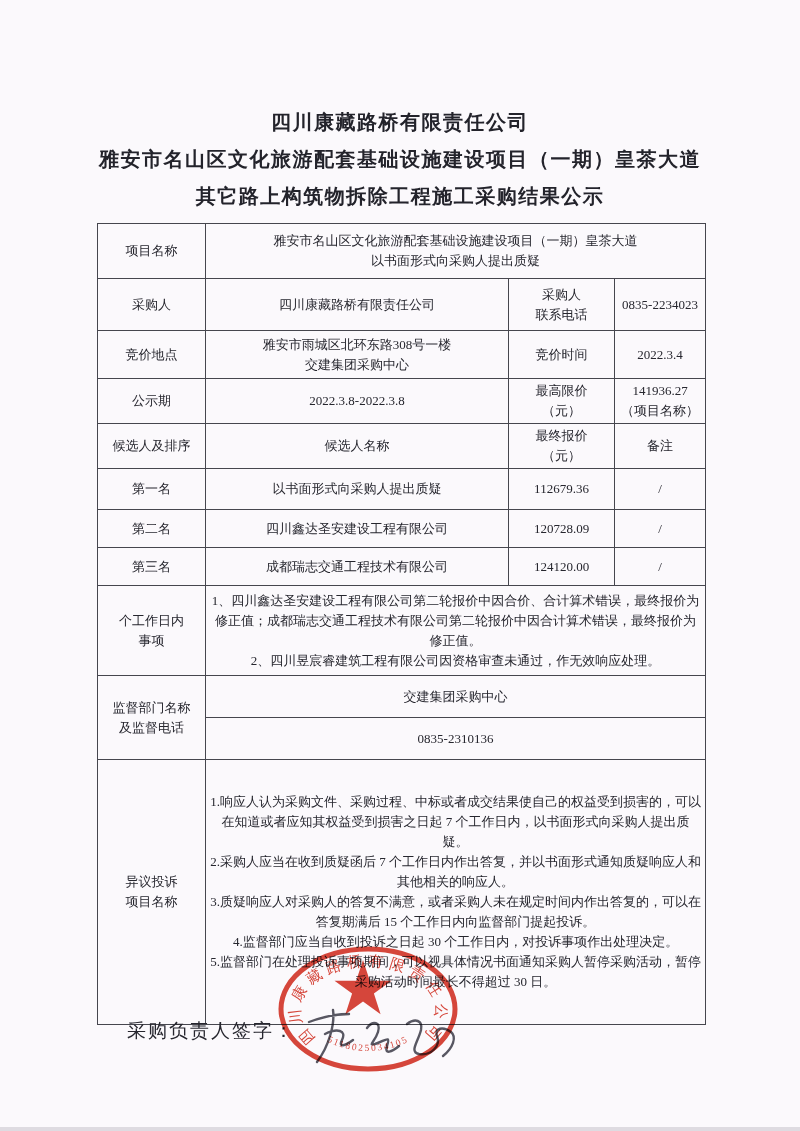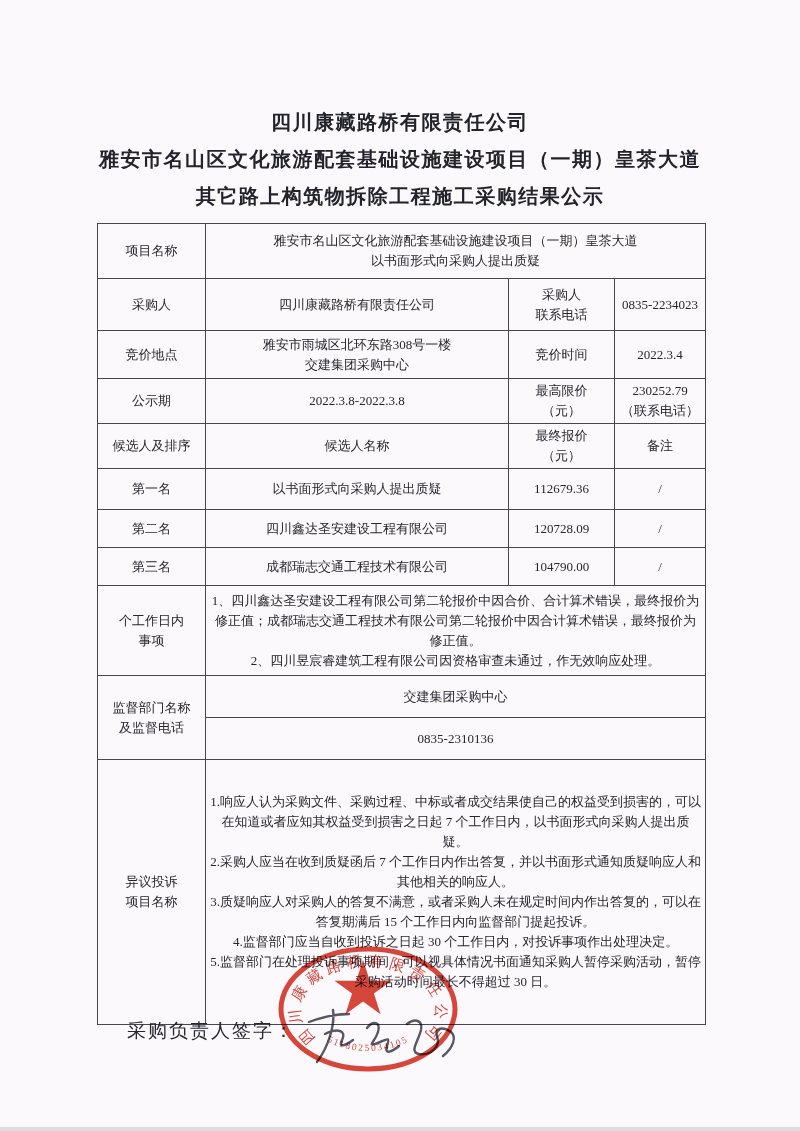--- a/index.html
+++ b/index.html
@@ -86,22 +86,22 @@
         <td>2022.3.4</td>
       </tr>
       <tr style="height:45px">
         <td>公示期</td>
         <td>2022.3.8-2022.3.8</td>
         <td class="tworow">
           <div>最高限价</div>
           <div>（元）</div>
         </td>
         <td class="tworow">
-          <div>230252.79</div>
-          <div>（联系电话）</div>
+          <div>141936.27</div>
+          <div>（项目名称）</div>
         </td>
       </tr>
       <tr style="height:38px">
         <td>候选人及排序</td>
         <td>候选人名称</td>
         <td class="tworow">
           <div>最终报价</div>
           <div>（元）</div>
         </td>
         <td>备注</td>
@@ -114,21 +114,21 @@
       </tr>
       <tr style="height:38px">
         <td>第二名</td>
         <td>四川鑫达圣安建设工程有限公司</td>
         <td>120728.09</td>
         <td>/</td>
       </tr>
       <tr style="height:38px">
         <td>第三名</td>
         <td>成都瑞志交通工程技术有限公司</td>
-        <td>104790.00</td>
+        <td>124120.00</td>
         <td>/</td>
       </tr>
       <tr style="height:90px">
         <td class="tworow">
           <div>个工作日内</div>
           <div>事项</div>
         </td>
         <td colspan="3" class="lt notes">
           <p>1、四川鑫达圣安建设工程有限公司第二轮报价中因合价、合计算术错误，最终报价为修正值；成都瑞志交通工程技术有限公司第二轮报价中因合计算术错误，最终报价为修正值。</p>
           <p>2、四川昱宸睿建筑工程有限公司因资格审查未通过，作无效响应处理。</p>

